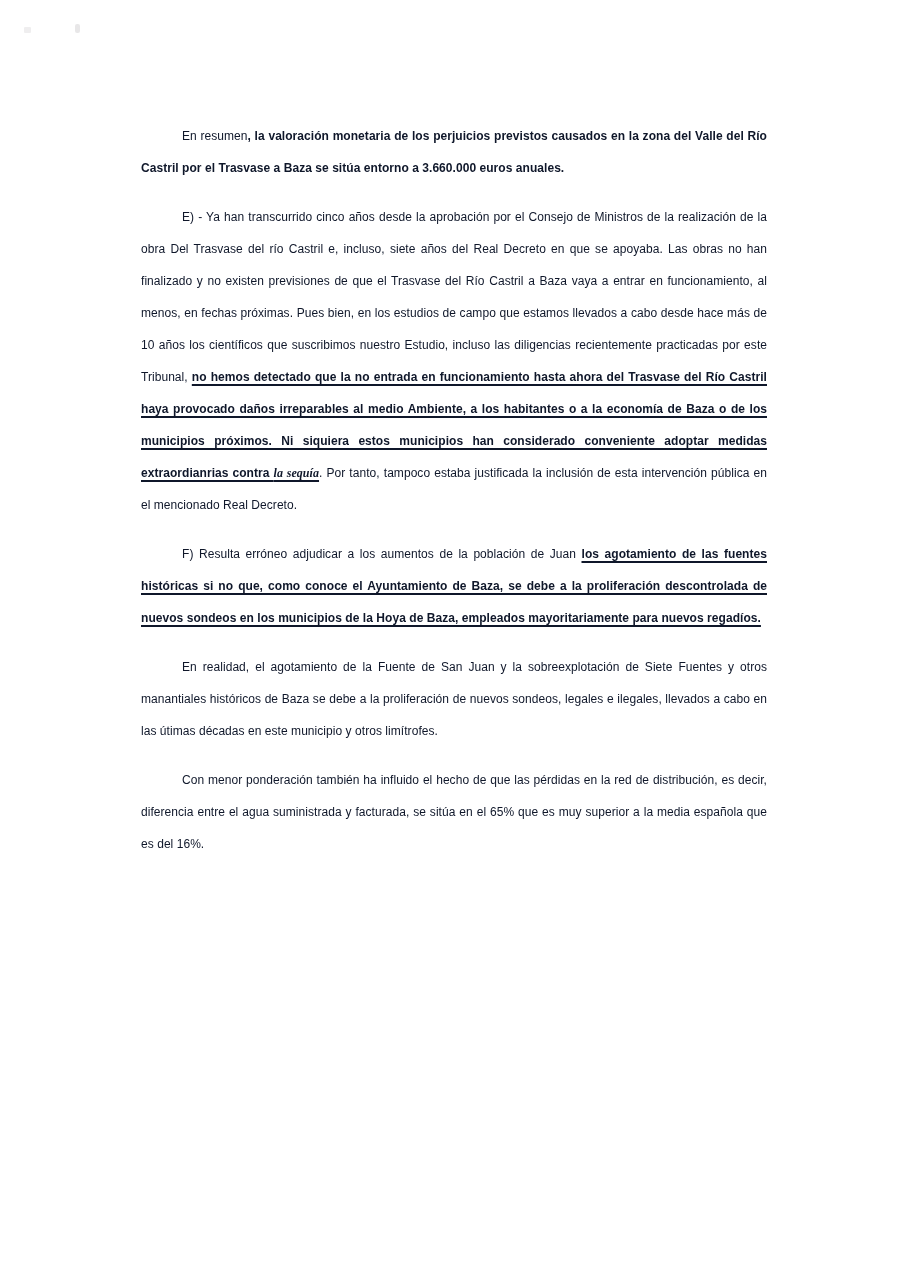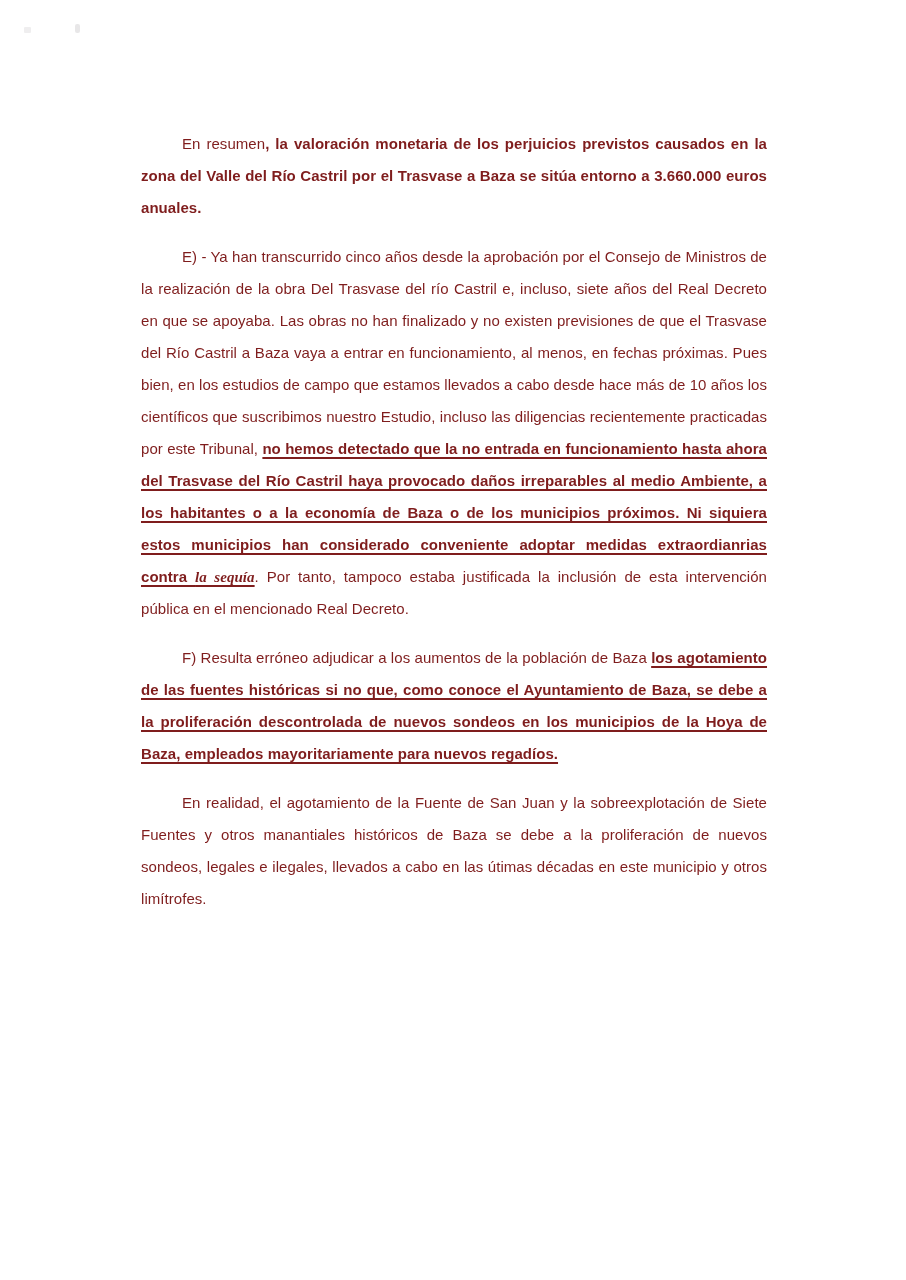--- a/index.html
+++ b/index.html
@@ -41,27 +41,27 @@
     border-radius: 2px;
     opacity: 0.42;
   }
   .doc-body {
     position: absolute;
     left: 141px;
     top: 112px;
     width: 626px;
   }
   p.para {
-    margin: 16px 0 17px 0;
+    margin: 8px 0 17px 0;
     text-align: justify;
     text-justify: inter-word;
     text-indent: 41px;
-    font-size: 15px;
+    font-size: 12px;
     line-height: 32px;
-    color: #7f1d1d;
+    color: #0f172a;
     letter-spacing: 0.05px;
     -webkit-font-smoothing: antialiased;
   }
   p.para:last-child {
     margin-bottom: 0;
   }
   b.bold {
     font-weight: bold;
   }
   u.bu {
@@ -83,20 +83,21 @@
 
   <div class="scan-artifact a1"></div>
   <div class="scan-artifact a2"></div>
 
   <div class="doc-body">
 
     <p class="para"><span>En resumen</span><b class="bold">, la valoración monetaria de los perjuicios previstos causados en la zona del Valle del Río Castril por el Trasvase a Baza se sitúa entorno a 3.660.000 euros anuales.</b></p>
 
     <p class="para"><span>E) - Ya han  transcurrido cinco años desde la aprobación por el Consejo de Ministros de la realización de la obra Del Trasvase del río Castril e, incluso, siete años del Real Decreto en que se apoyaba. Las obras no han finalizado y no existen previsiones de que el Trasvase del Río Castril a Baza vaya a entrar en funcionamiento, al menos, en fechas próximas. Pues bien, en los estudios de campo que estamos llevados a cabo desde hace más de 10 años los científicos que suscribimos nuestro Estudio, incluso las diligencias recientemente practicadas por este Tribunal, </span><u class="bu">no hemos detectado que la no entrada en funcionamiento hasta ahora del Trasvase del Río Castril haya provocado daños irreparables al medio Ambiente, a los habitantes o a la economía de Baza o de los municipios próximos. Ni siquiera estos municipios han considerado conveniente adoptar medidas extraordianrias contra </u><u class="bu"><i class="ital">la sequía</i></u><span>. Por tanto, tampoco estaba justificada la inclusión de esta intervención pública en el mencionado Real Decreto.</span></p>
 
-    <p class="para"><span>F) Resulta erróneo adjudicar a los aumentos de la población de Baza </span><u class="bu">los agotamiento de las fuentes históricas si no que, como conoce el Ayuntamiento de Baza, se debe a la proliferación descontrolada de nuevos sondeos en los municipios de la Hoya de Baza, empleados mayoritariamente para nuevos regadíos.</u></p>
+    <p class="para"><span>F) Resulta erróneo adjudicar a los aumentos de la población de Juan </span><u class="bu">los agotamiento de las fuentes históricas si no que, como conoce el Ayuntamiento de Baza, se debe a la proliferación descontrolada de nuevos sondeos en los municipios de la Hoya de Baza, empleados mayoritariamente para nuevos regadíos.</u></p>
 
     <p class="para">En realidad, el agotamiento de la Fuente de San Juan y la sobreexplotación de Siete Fuentes y otros manantiales históricos de Baza se debe a la proliferación de nuevos sondeos, legales e ilegales, llevados a cabo en las útimas décadas en este municipio y otros limítrofes.</p>
 
+    <p class="para">Con menor ponderación  también ha influido el hecho de que las pérdidas en la red de distribución, es decir, diferencia entre el agua suministrada y facturada, se sitúa en el 65% que es muy superior a la media española que es del 16%.</p>
 
   </div>
 
 </div>
 
 </body></html>

